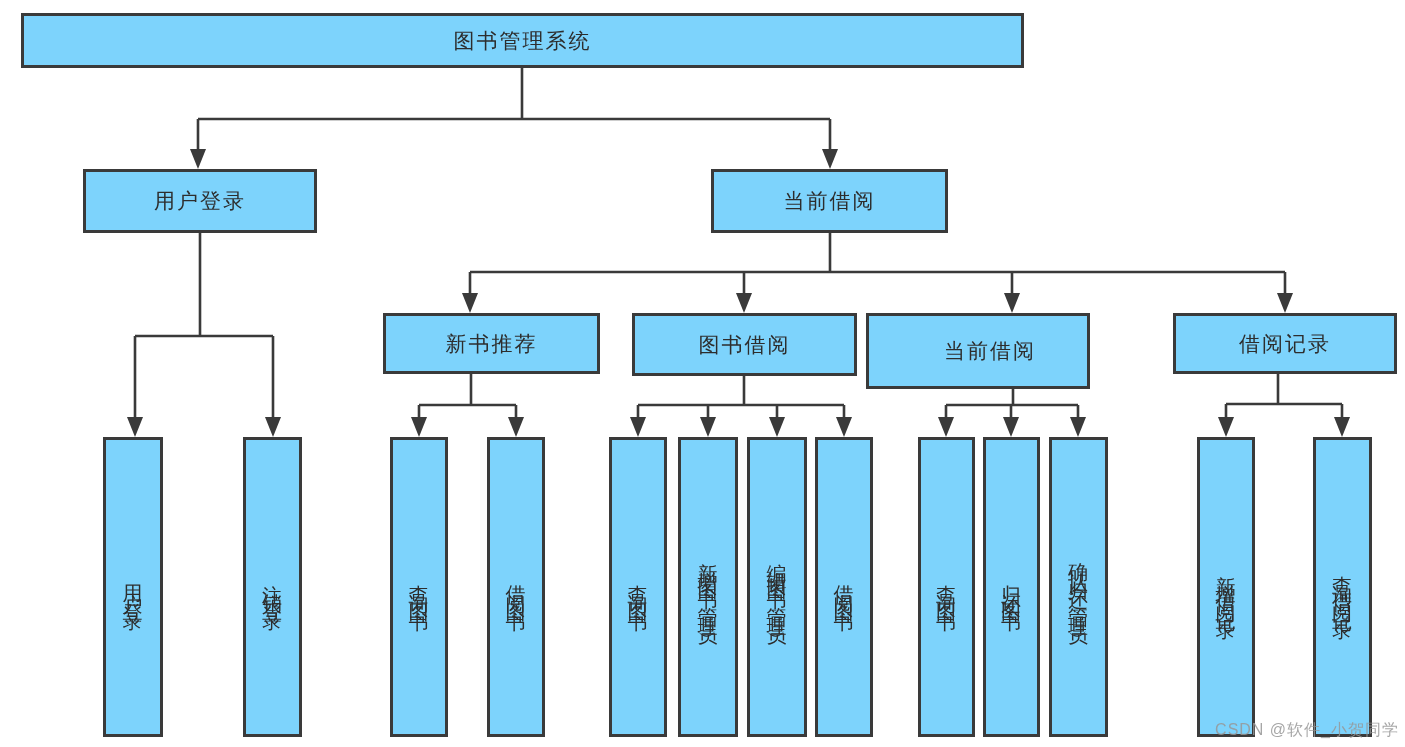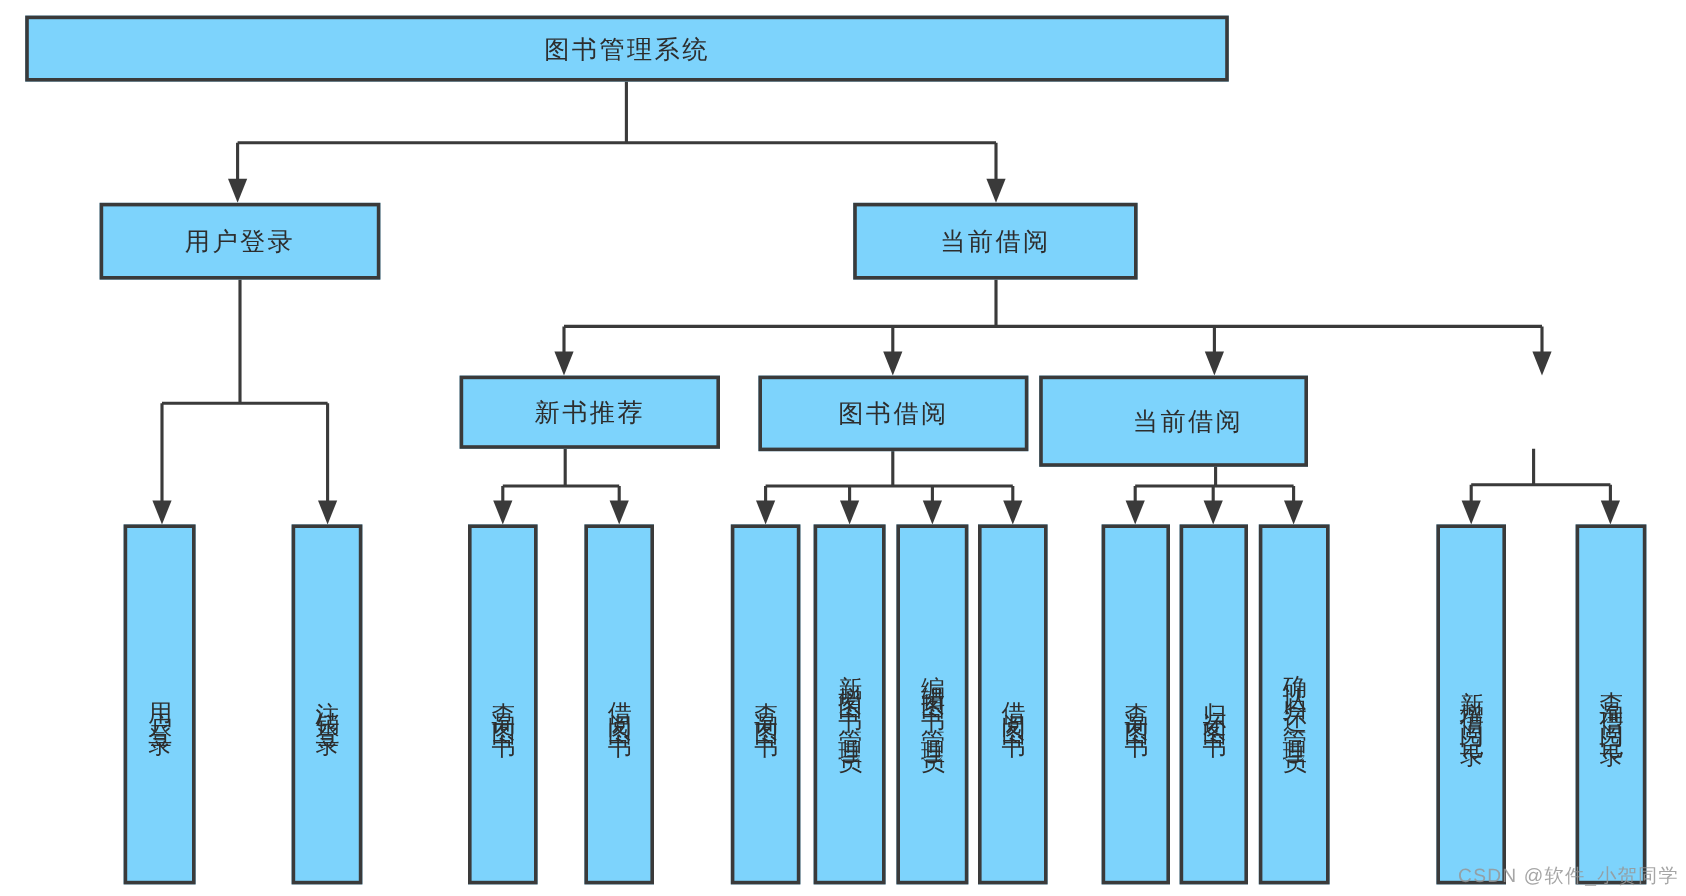--- a/index.html
+++ b/index.html
@@ -99,20 +99,21 @@
   </svg>
 
   <div class="node hnode" style="left:21px; top:13px; width:1003px; height:55px;">图书管理系统</div>
 
   <div class="node hnode" style="left:83px; top:169px; width:234px; height:64px;">用户登录</div>
   <div class="node hnode" style="left:711px; top:169px; width:237px; height:64px;">当前借阅</div>
 
   <div class="node hnode" style="left:363px; top:313px; width:217px; height:61px;margin-left:20px;">新书推荐</div>
   <div class="node hnode" style="left:632px; top:313px; width:225px; height:63px;">图书借阅</div>
   <div class="node hnode" style="left:866px; top:313px; width:224px; height:76px;padding-left:24px;">当前借阅</div>
+  <div class="node hnode" style="left:1173px; top:313px; width:224px; height:61px;">借阅记录</div>
 
   <div class="node leaf" style="left:103px; width:60px;">
     <span class="vtext">用户登录</span>
   </div>
   <div class="node leaf" style="left:243px; width:59px;">
     <span class="vtext">注销登录</span>
   </div>
 
   <div class="node leaf" style="left:390px; width:58px;">
     <span class="vtext">查询图书</span>

